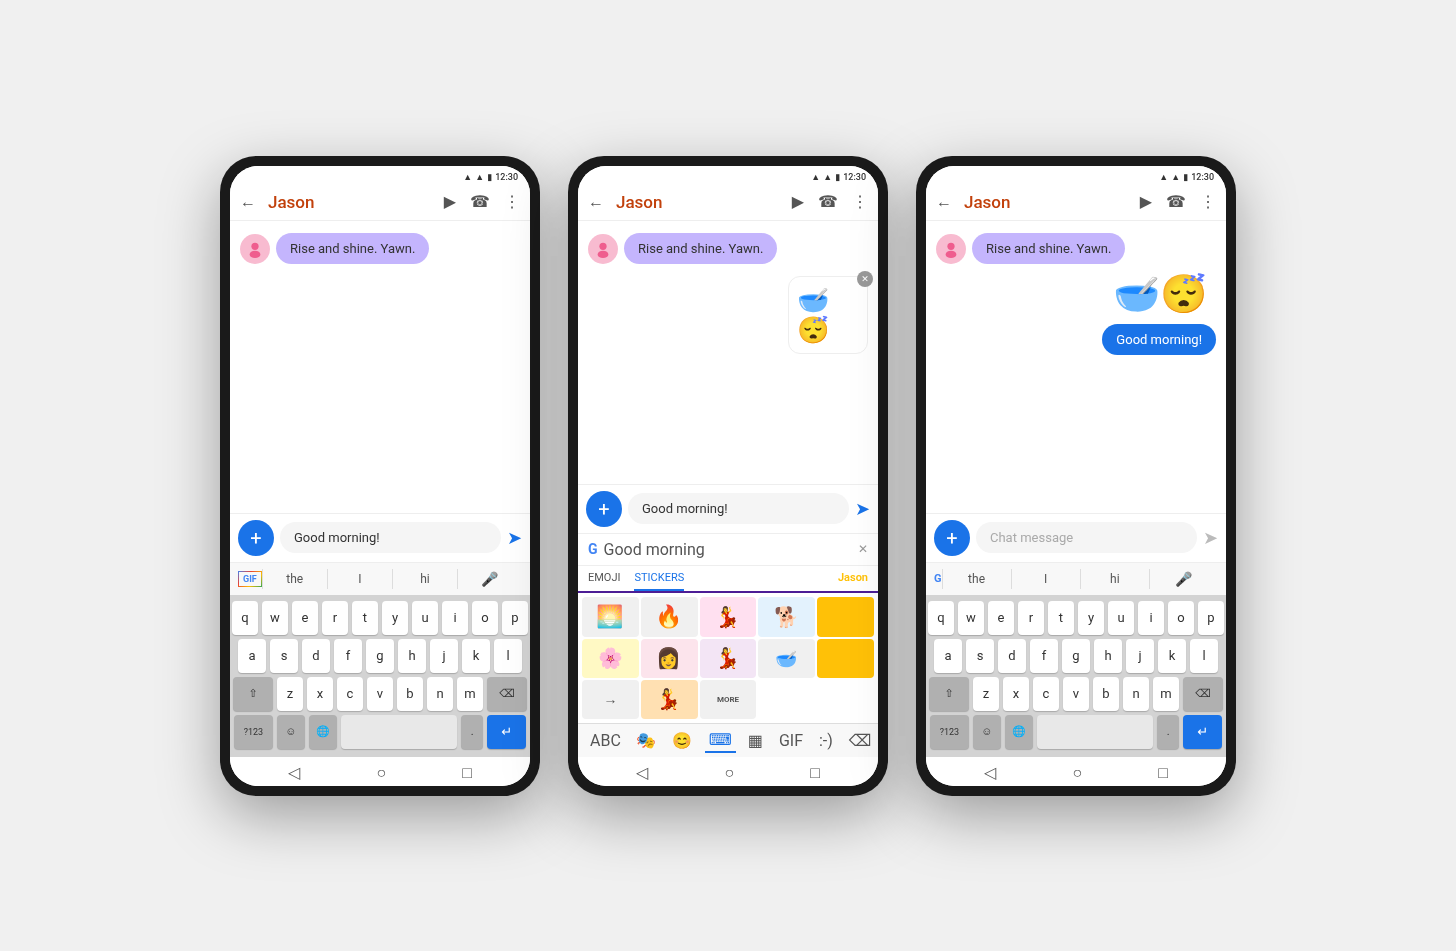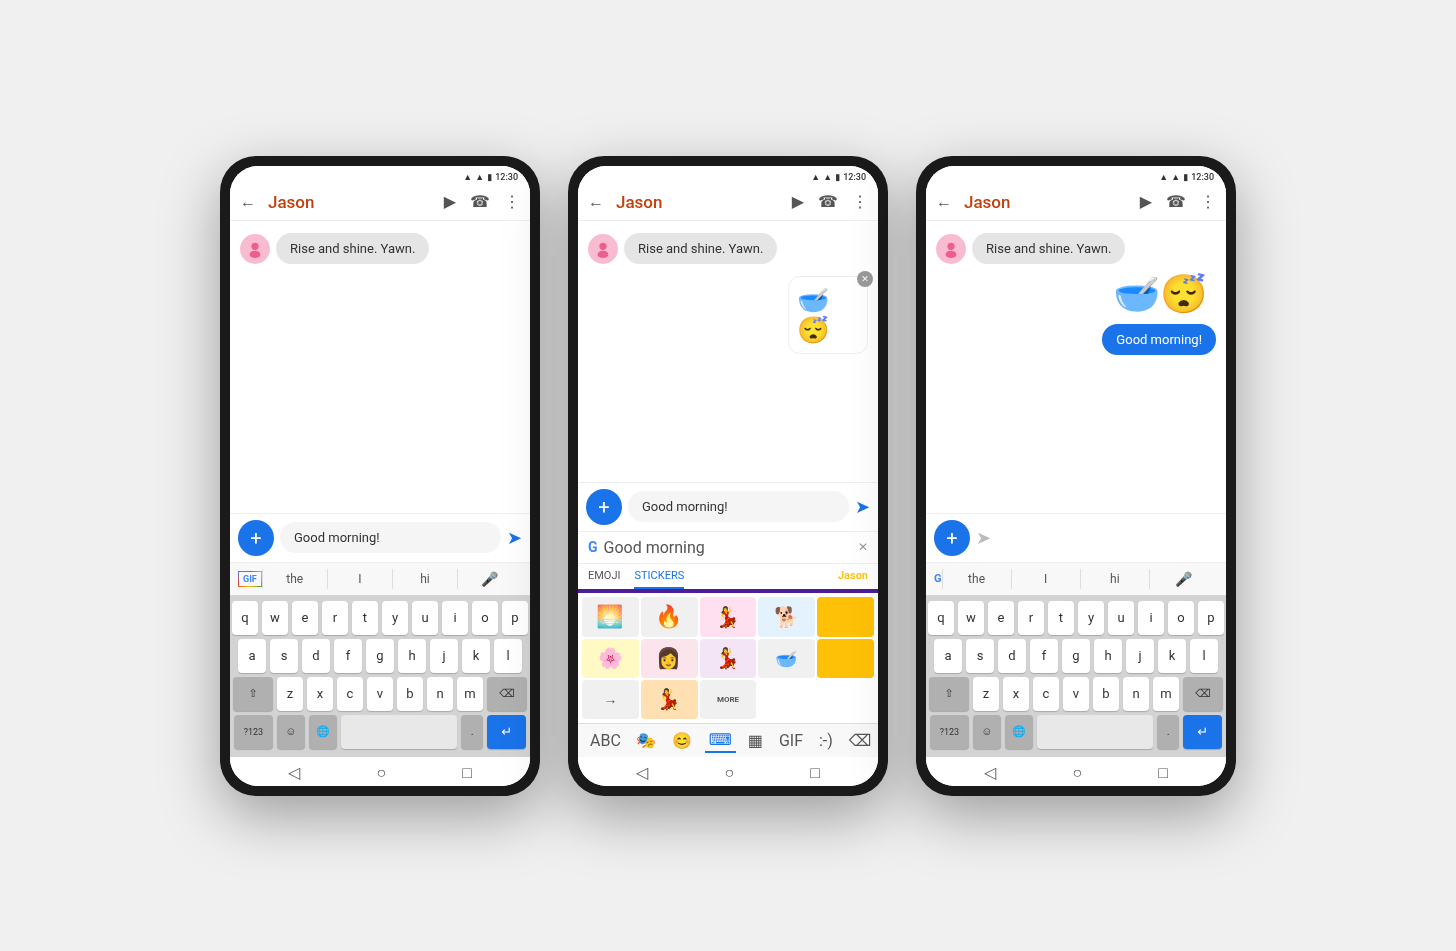--- a/index.html
+++ b/index.html
@@ -120,21 +120,21 @@
       justify-content: center;
       flex-shrink: 0;
     }
 
     .avatar-person {
       width: 18px;
       height: 18px;
     }
 
     .bubble {
-      background: #e5e5e5;
+      background: #c4b5fd;
       border-radius: 18px;
       padding: 8px 14px;
       font-size: 13px;
       color: #333;
       max-width: 200px;
     }
 
     .bubble-sent {
       background: #1a73e8;
       color: #fff;
@@ -292,21 +292,21 @@
 
     .google-g {
       font-size: 14px;
       font-weight: 700;
       color: #4285f4;
     }
 
     .gif-tabs {
       display: flex;
       padding: 0 10px;
-      border-bottom: 4px solid #4c1d95;
+      border-bottom: 2px solid #4c1d95;
       gap: 14px;
     }
 
     .gif-tab {
       font-size: 11px;
       color: #555;
       padding: 5px 0;
       cursor: pointer;
     }
 
@@ -644,20 +644,23 @@
           </div>
         </div>
 
         <div class="message-row message-row-sent">
           <div class="bubble bubble-sent">Good morning!</div>
         </div>
       </div>
 
       <div class="input-area">
         <div class="plus-btn">+</div>
+        <div class="text-input" style="color:#aaa;display:flex;align-items:center;">
+          <span>Chat message</span>
+        </div>
         <span class="send-btn" style="color:#bbb;">➤</span>
       </div>
 
       <div class="suggestion-bar">
         <div style="font-size:11px;font-weight:700;color:#4285f4;">G</div>
         <div class="divider"></div>
         <span class="suggestion-item">the</span>
         <div class="divider"></div>
         <span class="suggestion-item">I</span>
         <div class="divider"></div>

